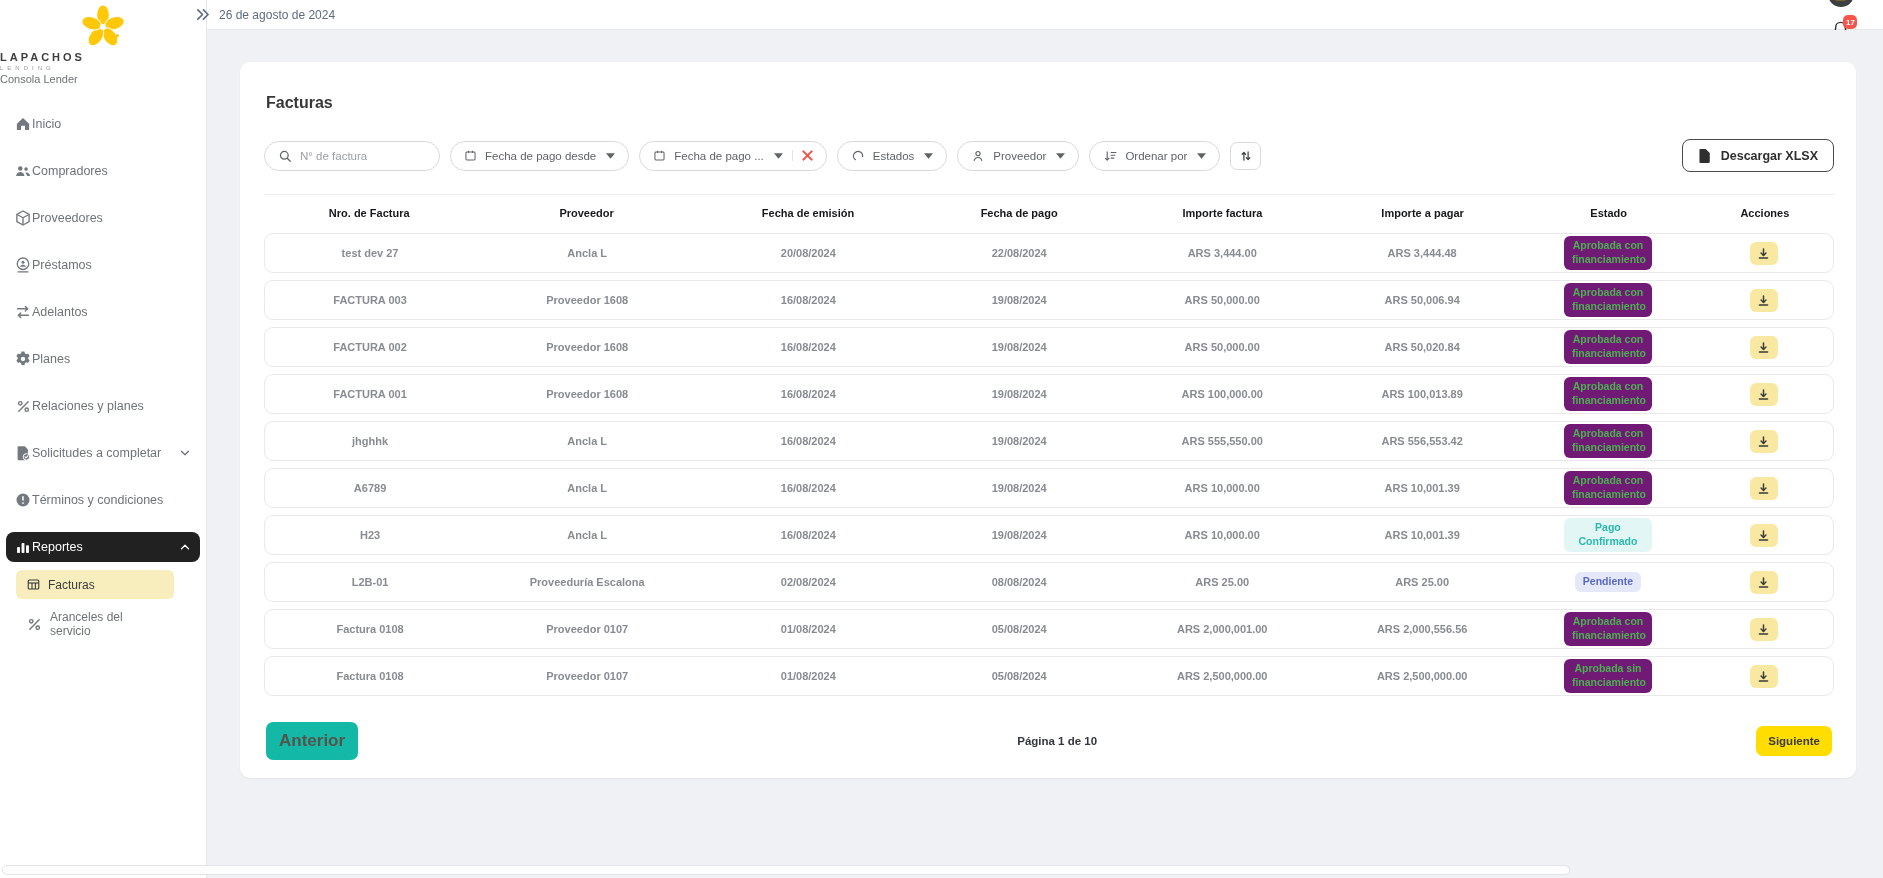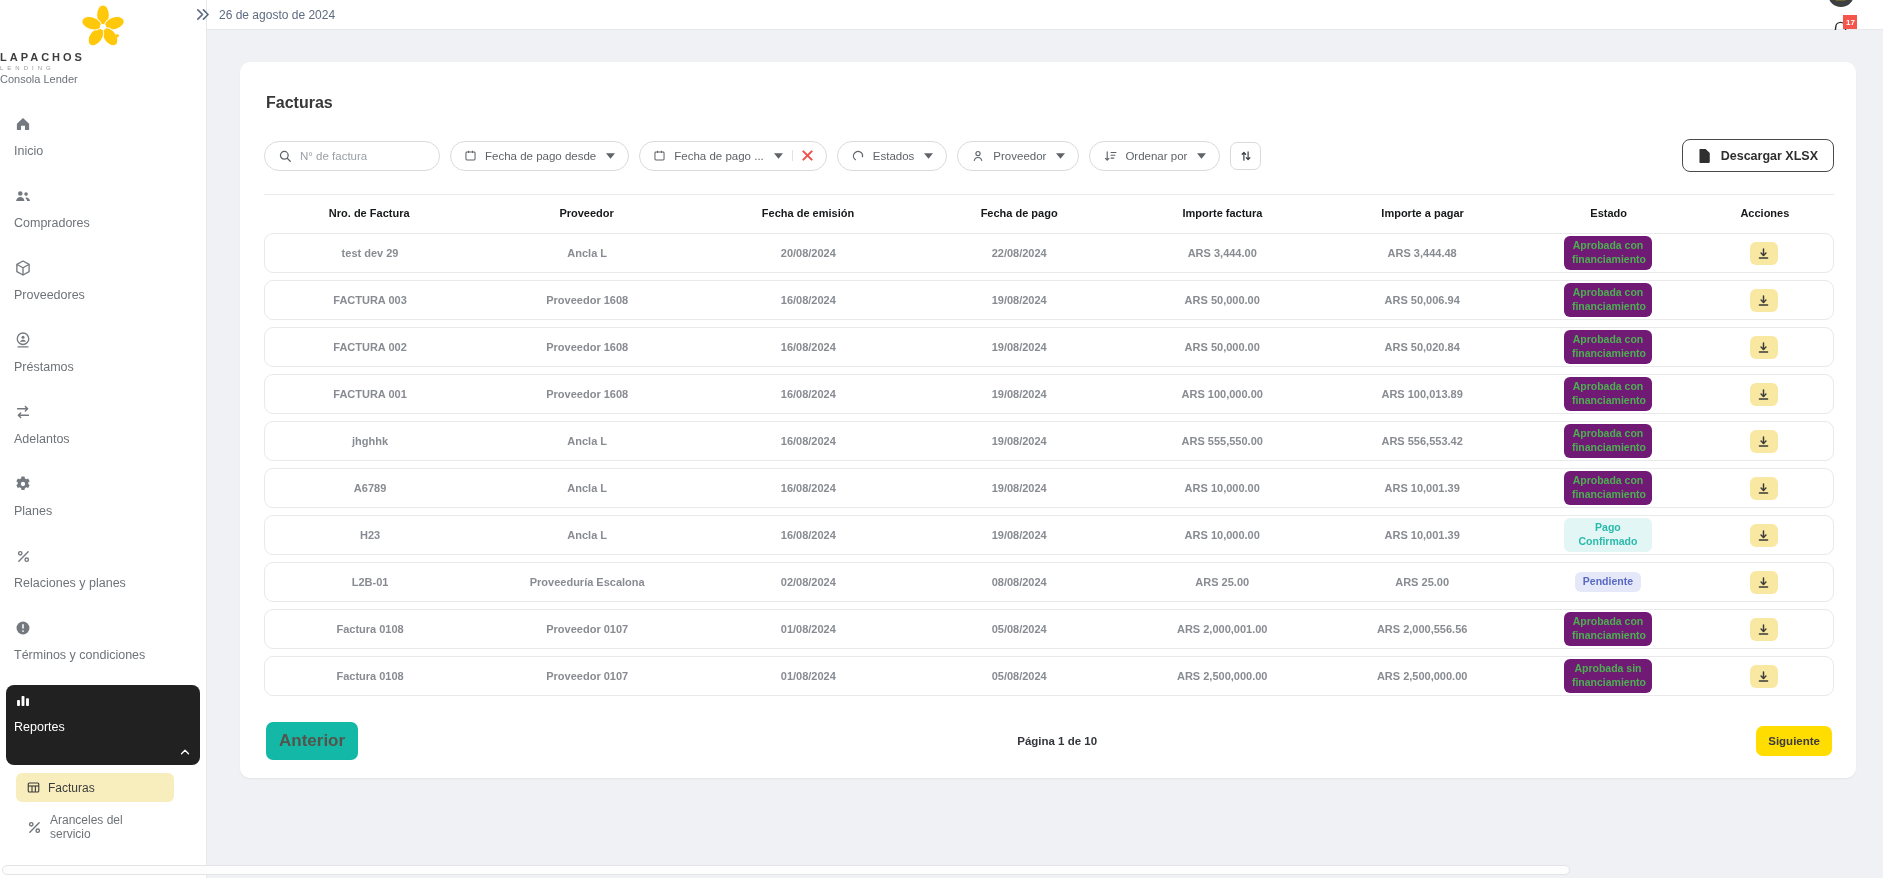--- a/index.html
+++ b/index.html
@@ -16,23 +16,23 @@
     width: 207px; background: #fff; border-right: 1px solid #e7e8ea;
     flex: none; display: flex; flex-direction: column; padding-top: 4px;
   }
   .logo-block { text-align: left; }
   .logo-flower { display: block; margin: 0 auto; }
   .logo-title { font-size: 11px; font-weight: bold; letter-spacing: 3px; color: #3d3d3d; margin-top: 1px; }
   .logo-sub { font-size: 6px; letter-spacing: 4px; color: #9a9a9a; margin-top: 2px; }
   .console-label { font-size: 11px; color: #6d7278; margin-top: 2px; }
   .menu { margin-top: 24px; padding: 0 6px; }
   .menu-item {
-    display: flex; align-items: flex-start; gap: 11px;
+    display: flex; align-items: center; 
     padding: 6px 8px; margin-bottom: 17px; border-radius: 8px;
-    font-size: 12.5px; color: #6e7378; cursor: pointer; flex-direction: column;
+    font-size: 12.5px; color: #6e7378; cursor: pointer;
   }
   .mi-icon { width: 18px; height: 18px; color: #74797f; flex: none; display: flex; align-items: center; justify-content: center; }
   .mi-icon svg { display: block; }
   .mi-chev { margin-left: auto; color: #6e7378; display: flex; }
   .menu-item--active { background: #212121; color: #fff; margin-bottom: 8px; }
   .menu-item--active .mi-icon, .menu-item--active .mi-chev { color: #fff; }
   .menu-item--spaced { margin-top: 8px; }
   .submenu { padding-left: 10px; }
   .submenu-item {
     display: flex; align-items: center; gap: 7px;
@@ -55,21 +55,21 @@
   .topbar-right { display: flex; align-items: center; gap: 13px; flex-direction: column; }
   .user-name { font-size: 12.5px; color: #1f1f1f; }
   .avatar {
     width: 26px; height: 26px; border-radius: 50%; background: #3d3f41;
     display: flex; align-items: center; justify-content: center; cursor: pointer;
   }
   .bell-wrap { position: relative; display: flex; cursor: pointer; }
   .notif-badge {
     position: absolute; top: -5px; right: -7px; min-width: 14px; height: 14px;
     background: #f5554a; color: #fff; font-size: 8px; font-weight: bold;
-    border-radius: 0; display: flex; align-items: center; justify-content: center;
+    border-radius: 5px; display: flex; align-items: center; justify-content: center;
     padding: 0 2px;
   }
   .globe-wrap { display: flex; margin-right: -7px; cursor: pointer; }
 
   .content { flex: 1; position: relative; background: #eff1f4; overflow: hidden; }
 
   
   .card {
     margin: 32px 27px 0 33px; background: #fff; border-radius: 10px;
     box-shadow: 0 1px 2px rgba(16,24,40,.05);
@@ -227,20 +227,35 @@
         </div>
         <div class="menu-item">
           <span class="mi-icon">
             <svg width="17" height="17" viewBox="0 0 20 20" fill="none" stroke="currentColor" stroke-width="1.6" stroke-linecap="round">
               <line x1="4.5" y1="15.5" x2="15.5" y2="4.5"></line>
               <circle cx="6.2" cy="6.2" r="2"></circle>
               <circle cx="13.8" cy="13.8" r="2"></circle>
             </svg>
           </span>
           <span class="mi-label">Relaciones y planes</span>
+        </div>
+        <div class="menu-item">
+          <span class="mi-icon">
+            <svg width="18" height="18" viewBox="0 0 20 20">
+              <path d="M5 2.5h7L15.5 6v11a1 1 0 0 1-1 1H5a1 1 0 0 1-1-1V3.5a1 1 0 0 1 1-1z" fill="currentColor"></path>
+              <circle cx="13.8" cy="14.3" r="3.6" fill="currentColor" stroke="#fff" stroke-width="1.1"></circle>
+              <path d="M12.2 14.3l1.2 1.2 2.1-2.3" stroke="#fff" stroke-width="1.2" fill="none" stroke-linecap="round" stroke-linejoin="round"></path>
+            </svg>
+          </span>
+          <span class="mi-label">Solicitudes a completar</span>
+          <span class="mi-chev">
+            <svg width="14" height="14" viewBox="0 0 20 20" fill="none" stroke="currentColor" stroke-width="1.8" stroke-linecap="round" stroke-linejoin="round">
+              <path d="M5 7.5l5 5 5-5"></path>
+            </svg>
+          </span>
         </div>
         <div class="menu-item menu-item--spaced">
           <span class="mi-icon">
             <svg width="18" height="18" viewBox="0 0 20 20">
               <circle cx="10" cy="10" r="7.2" fill="currentColor"></circle>
               <rect x="9.15" y="5.6" width="1.7" height="5.2" rx="0.8" fill="#fff"></rect>
               <circle cx="10" cy="13.4" r="1" fill="#fff"></circle>
             </svg>
           </span>
           <span class="mi-label">Términos y condiciones</span>
@@ -445,21 +460,21 @@
               <div class="th">Proveedor</div>
               <div class="th">Fecha de emisión</div>
               <div class="th">Fecha de pago</div>
               <div class="th">Importe factura</div>
               <div class="th">Importe a pagar</div>
               <div class="th">Estado</div>
               <div class="th">Acciones</div>
             </div>
           <div class="tbody">
               <div class="trow">
-                <div class="td">test dev 29</div>
+                <div class="td">test dev 27</div>
                 <div class="td">Ancla L</div>
                 <div class="td">20/08/2024</div>
                 <div class="td">22/08/2024</div>
                 <div class="td">ARS 3,444.00</div>
                 <div class="td">ARS 3,444.48</div>
                 <div class="td"><span class="badge badge--approved">Aprobada con financiamiento</span></div>
                 <div class="td"><button class="dl-btn">
                     <span style="display:flex;">
                       <svg width="13" height="13" viewBox="0 0 16 16" fill="none" stroke="#3a3a3a" stroke-width="1.8" stroke-linecap="round" stroke-linejoin="round">
                         <path d="M8 2.5V10"></path>

